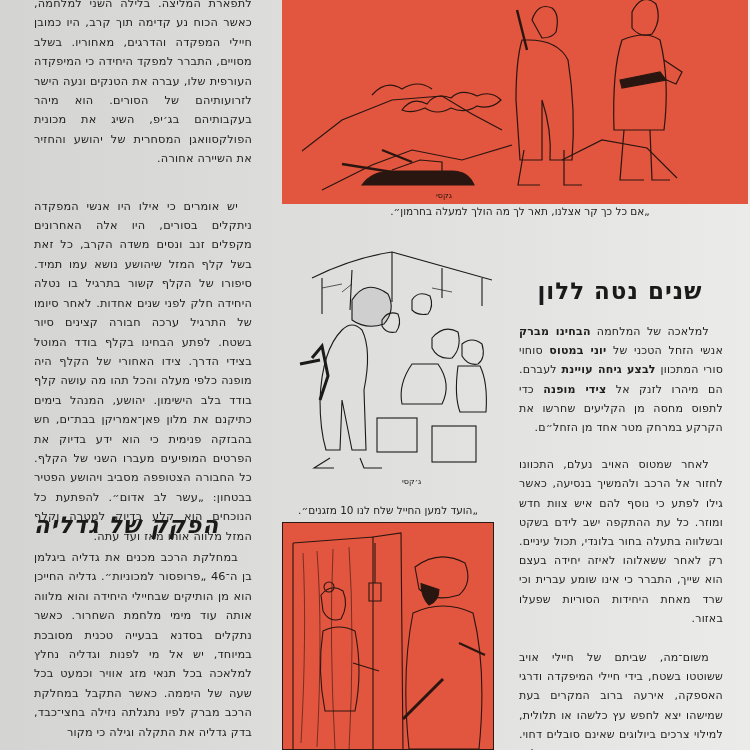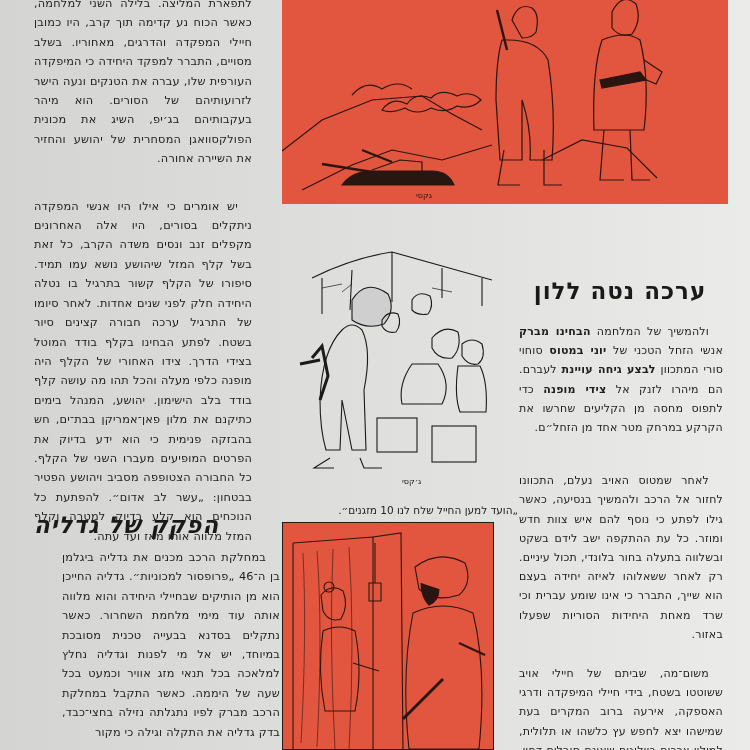--- a/index.html
+++ b/index.html
@@ -24,42 +24,42 @@
   #right-col { left: 519px; top: 322px; width: 204px; font-size: 11px; line-height: 19.2px; }
   .heading {
     position: absolute; direction: rtl; font-weight: bold; color: #1a1a1a;
     font-family: "DejaVu Sans", sans-serif; letter-spacing: 1px;
   }
   #heading-gedalia { left: 34px; top: 512px; width: 200px; text-align: left; font-size: 23px; font-style: italic; }
   #heading-guest { left: 520px; top: 278px; width: 200px; text-align: center; font-size: 23px; }
   b.bold { font-weight: bold; }
 
   .cartoon { position: absolute; overflow: hidden; }
-  #cartoon-hermon { left: 282px; top: 0; width: 446px; height: 204px; background: #e2553e; }
+  #cartoon-hermon { left: 282px; top: 0; width: 446px; height: 204px; background: #e2553e; padding-left: 20px; }
   #cartoon-tent { left: 282px; top: 248px; width: 210px; height: 250px; }
   #cartoon-door { left: 282px; top: 522px; width: 212px; height: 228px; background: #e2553e; border: 1.5px solid #2a1a14; box-sizing: border-box; }
   .caption {
     position: absolute; direction: rtl; font-size: 10.5px; color: #222;
   }
   #caption-hermon { left: 330px; top: 205px; width: 380px; text-align: center; }
-  #caption-tent { left: 282px; top: 504px; width: 236px; text-align: right; }
+  #caption-tent { left: 270px; top: 504px; width: 236px; text-align: center; }
   svg { display: block; }
 </style>
 </head>
 <body>
 
 <div class="page">
 
   <div id="left-col" class="col">
     <p>לתפארת המליצה. בלילה השני למלחמה, כאשר הכוח נע קדימה תוך קרב, היו כמובן חיילי המפקדה והדרגים, מאחוריו. בשלב מסויים, התברר למפקד היחידה כי המיפקדה העורפית שלו, עברה את הטנקים ונעה הישר לזרועותיהם של הסורים. הוא מיהר בעקבותיהם בג׳יפ, השיג את מכונית הפולקסוואגן המסחרית של יהושע והחזיר את השיירה אחורה.</p>
     <p class="gap indent">יש אומרים כי אילו היו אנשי המפקדה ניתקלים בסורים, היו אלה האחרונים מקפלים זנב ונסים משדה הקרב, כל זאת בשל קלף המזל שיהושע נושא עמו תמיד. סיפורו של הקלף קשור בתרגיל בו נטלה היחידה חלק לפני שנים אחדות. לאחר סיומו של התרגיל ערכה חבורה קצינים סיור בשטח. לפתע הבחינו בקלף בודד המוטל בצידי הדרך. צידו האחורי של הקלף היה מופנה כלפי מעלה והכל תהו מה עושה קלף בודד בלב הישימון. יהושע, המנהל בימים כתיקנם את מלון פאן־אמריקן בבת־ים, חש בהבזקה פנימית כי הוא ידע בדיוק את הפרטים המופיעים מעברו השני של הקלף. כל החבורה הצטופפה מסביב ויהושע הפטיר בבטחון: „עשר לב אדום״. להפתעת כל הנוכחים הוא קלע בדיוק למטרה וקלף המזל מלווה אותו מאז ועד עתה.</p>
   </div>
 
   <div id="heading-gedalia" class="heading">הפקק של גדליה</div>
-  <div class="col" style="left:34px; top:548px; width:218px;margin-left:28px;">
+  <div class="col" style="left:34px; top:548px; width:218px;">
     <p class="indent">במחלקת הרכב מכנים את גדליה ביגלמן בן ה־46 „פרופסור למכוניות״. גדליה החייכן הוא מן הותיקים שבחיילי היחידה והוא מלווה אותה עוד מימי מלחמת השחרור. כאשר נתקלים בסדנא בבעייה טכנית מסובכת במיוחד, יש אל מי לפנות וגדליה נחלץ למלאכה בכל תנאי מזג אוויר וכמעט בכל שעה של היממה. כאשר התקבל במחלקת הרכב מברק לפיו נתגלתה נזילה בחצי־כבד, בדק גדליה את התקלה וגילה כי מקור</p>
   </div>
 
   <div id="cartoon-hermon" class="cartoon">
     <svg width="446" height="204" viewBox="0 0 446 204">
       <g fill="none" stroke="#2a1610" stroke-width="1.2">
 
         <path d="M100 110 q10 -14 25 -6 q8 -12 24 -6 q10 -10 26 -2 q14 -6 24 4 q-10 10 -24 6 q-12 8 -26 2 q-14 8 -26 0 q-14 6 -23 2z"></path>
         <path d="M70 95 q14 -16 30 -6 q16 -10 30 0"></path>
 
@@ -79,20 +79,21 @@
 
         <path d="M330 12 q10 -20 24 -8 q6 16 -4 30 q-12 4 -20 -6 z"></path>
         <path d="M320 40 q-10 30 -8 90 l50 0 q6 -50 -4 -90 q-14 -10 -38 0 z"></path>
         <path d="M318 80 l40 -8 l6 8 l-44 8 z" fill="#2a1610"></path>
         <path d="M322 130 l-4 50 l24 0 M348 130 l2 50 l18 0"></path>
         <path d="M362 60 l18 12 l-6 12 l-14 -6"></path>
       </g>
       <text x="150" y="198" font-size="8" fill="#2a1610" font-family="DejaVu Sans, sans-serif" direction="rtl">גקסי</text>
     </svg>
   </div>
+  <div id="caption-hermon" class="caption">„אם כל כך קר אצלנו, תאר לך מה הולך למעלה בחרמון״.</div>
 
   <div id="cartoon-tent" class="cartoon">
     <svg width="210" height="250" viewBox="0 0 210 250">
       <g fill="none" stroke="#1a1a1a" stroke-width="1.1">
 
         <path d="M30 30 q40 -20 80 -26 q50 14 100 28"></path>
         <path d="M40 30 l0 36 M70 22 l-2 40 M110 4 l0 50 M160 20 l0 30 M200 30 l0 28"></path>
         <path d="M40 40 l20 -4 M60 44 l10 -8 M150 40 l20 4" stroke-width="0.7"></path>
 
         <path d="M70 52 q14 -22 36 -6 q8 16 -4 30 q-18 6 -32 -4 z" fill="#cfcfcf"></path>
@@ -133,20 +134,20 @@
 
         <path d="M132 44 q24 -18 50 -4 q8 20 -6 32 q-26 8 -40 -6 z"></path>
         <path d="M138 60 q0 14 8 22 q10 -4 10 -16" fill="#2a1610"></path>
         <path d="M130 90 q-12 60 -4 136 l70 0 q8 -80 -6 -136 q-30 -14 -60 0z"></path>
         <path d="M120 196 l40 -40" stroke-width="3"></path>
         <path d="M176 120 l26 12" stroke-width="2"></path>
       </g>
     </svg>
   </div>
 
-  <div id="heading-guest" class="heading">ערכה נטה ללון</div>
+  <div id="heading-guest" class="heading">שנים נטה ללון</div>
   <div id="right-col" class="col">
-    <p class="indent"><span>ולהמשיך של המלחמה </span><b class="bold">הבחינו מברק</b><span> אנשי הזחל הטכני של </span><b class="bold">יוני במטוס</b><span> סוחוי סורי המתכוון </span><b class="bold">לבצע גיחה עויינת</b><span> לעברם. הם מיהרו לזנק אל </span><b class="bold">צידי מופנה</b><span> כדי לתפוס מחסה מן הקליעים שחרשו את הקרקע במרחק מטר אחד מן הזחל״ם.</span></p>
-    <p class="gap indent" style="margin-top:34px;">לאחר שמטוס האויב נעלם, התכוונו לחזור אל הרכב ולהמשיך בנסיעה, כאשר גילו לפתע כי נוסף להם איש צוות חדש ומוזר. כל עת ההתקפה ישב לידם בשקט ובשלווה בתעלה בחור בלונדי, תכול עיניים. רק לאחר ששאלוהו לאיזה יחידה בעצם הוא שייך, התברר כי אינו שומע עברית וכי שרד מאחת היחידות הסוריות שפעלו באזור.</p>
+    <p class="indent"><span>למלאכה של המלחמה </span><b class="bold">הבחינו מברק</b><span> אנשי הזחל הטכני של </span><b class="bold">יוני במטוס</b><span> סוחוי סורי המתכוון </span><b class="bold">לבצע גיחה עויינת</b><span> לעברם. הם מיהרו לזנק אל </span><b class="bold">צידי מופנה</b><span> כדי לתפוס מחסה מן הקליעים שחרשו את הקרקע במרחק מטר אחד מן הזחל״ם.</span></p>
+    <p class="gap indent" style="margin-top:18px;">לאחר שמטוס האויב נעלם, התכוונו לחזור אל הרכב ולהמשיך בנסיעה, כאשר גילו לפתע כי נוסף להם איש צוות חדש ומוזר. כל עת ההתקפה ישב לידם בשקט ובשלווה בתעלה בחור בלונדי, תכול עיניים. רק לאחר ששאלוהו לאיזה יחידה בעצם הוא שייך, התברר כי אינו שומע עברית וכי שרד מאחת היחידות הסוריות שפעלו באזור.</p>
     <p class="gap indent" style="margin-top:20px;">משום־מה, שביתם של חיילי אויב ששוטטו בשטח, בידי חיילי המיפקדה ודרגי האספקה, אירעה ברוב המקרים בעת שמישהו יצא לחפש עץ כלשהו או תלולית, למילוי צרכים ביולוגים שאינם סובלים דחוי. במקרה אחד ירדו השבויים מן העץ שלידו תפס אחד מבחורינו „עמ־</p>
   </div>
 
 </div>
 
 </body></html>

